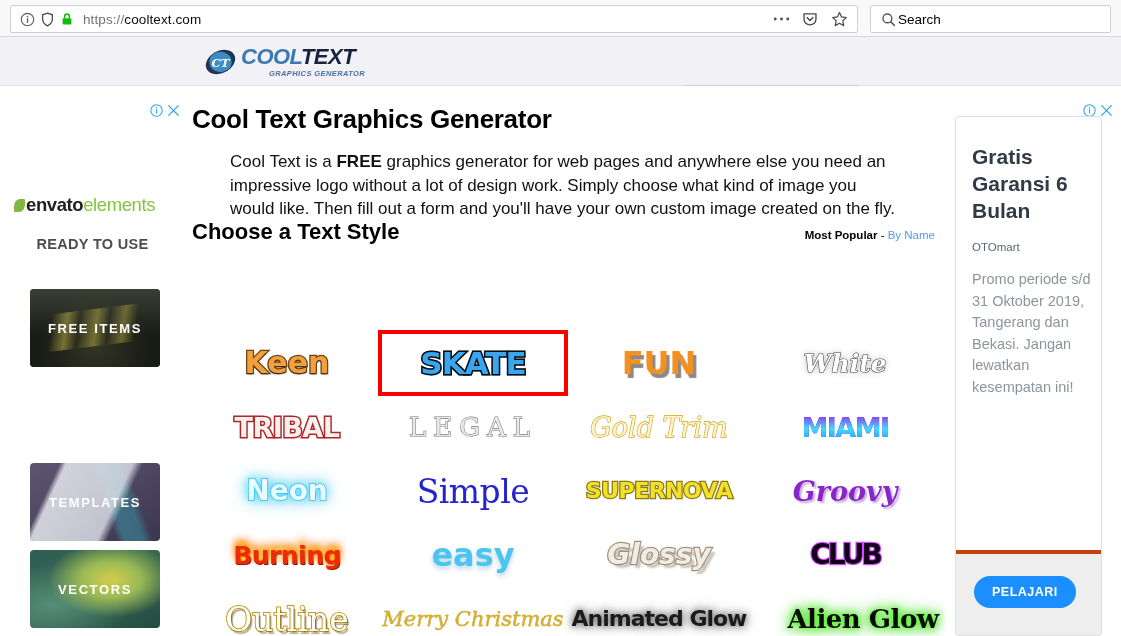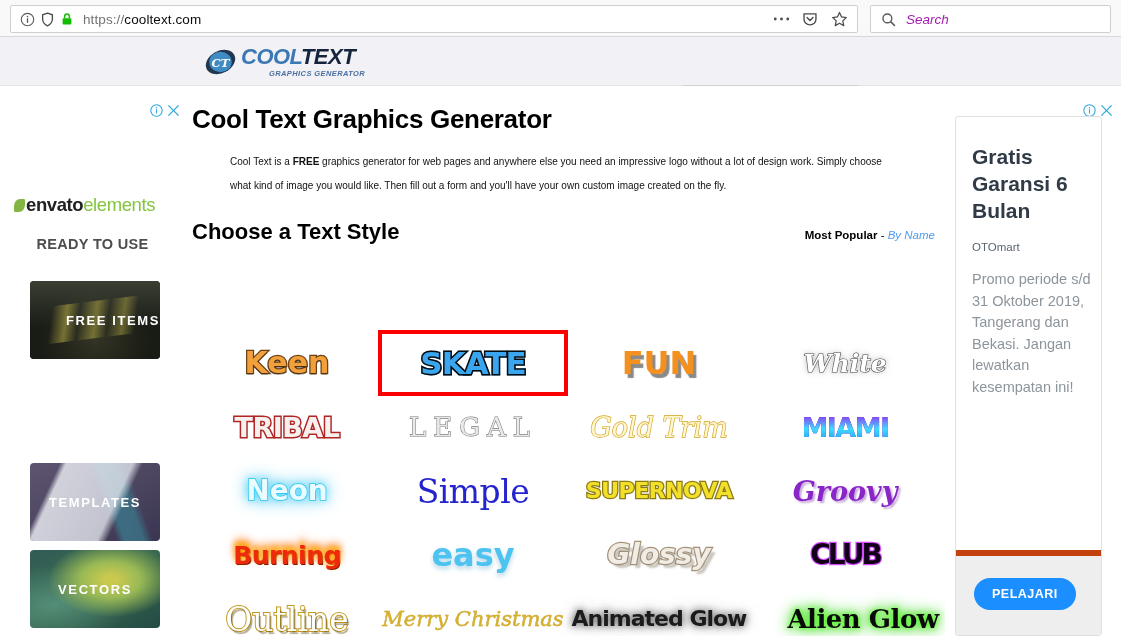--- a/index.html
+++ b/index.html
@@ -26,21 +26,21 @@
                 align-items:center; justify-content:center; }
   #url-text { font-size:13.5px; color:#0c0c0d; margin-left:6px;
               letter-spacing:.1px; white-space:nowrap; }
   #url-text .scheme { color:#737373; }
   #urlbar-right { margin-left:auto; display:flex; align-items:center; gap:9px; padding-right:2px;}
   #searchbar {
     position:absolute; left:870px; top:5px; width:241px; height:28px;
     background:#ffffff; border:1px solid #cfcfd4; border-radius:2px;
     display:flex; align-items:center; padding:0 7px;
   }
-  #searchbar .sp { font-size:13.5px; color:#a21caf; font-style:italic; margin-left:8px; }
+  #searchbar .sp { font-size:13.5px; color:#000000; }
 
   
   #site-header {
     position:absolute; left:0; top:37px; width:1121px; height:49px;
     background:#f2f2f6;
     border-bottom:1px solid #e3e3ea;
   }
   #logo { position:absolute; left:204px; top:9px; height:32px; display:flex; align-items:center; }
   #logo-text { position:relative; margin-left:4px; }
   .logo-main { font-size:22px; font-weight:bold; font-style:italic; letter-spacing:-.5px; line-height:1; }
@@ -75,21 +75,21 @@
   .env-b { color:#86c440; letter-spacing:-.4px; }
   #envato-tag { position:absolute; left:0; top:148px; width:185px; text-align:center;
                 font-size:14.5px; font-weight:bold; color:#4d4d4d; letter-spacing:.3px; line-height:21px; }
   .ad-card {
     position:absolute; left:30px; width:130px; height:78px; border-radius:4px;
     overflow:hidden; display:flex; align-items:center; justify-content:center;
     cursor:pointer;
   }
   .ad-card span { color:#ffffff; font-size:13px; font-weight:bold; letter-spacing:1.6px;
                   text-align:center; z-index:2; position:relative; }
-  #adc0 { top:195px; background:linear-gradient(150deg,#2b2d24 0%,#1a1c18 45%,#0d0f0c 100%);justify-content:flex-end; }
+  #adc0 { top:203px; background:linear-gradient(150deg,#2b2d24 0%,#1a1c18 45%,#0d0f0c 100%); }
   #adc0:before { content:""; position:absolute; inset:0;
      background:radial-gradient(ellipse at 50% 75%,rgba(140,140,90,.22),transparent 62%),
                 linear-gradient(180deg,#3a3f33 0%,#191b15 60%); }
   #adc0 .script { position:absolute; left:12%; top:26%; width:76%; height:48%;
      background:linear-gradient(105deg,transparent 8%,rgba(185,175,70,.55) 22%,transparent 34%,
         rgba(185,175,70,.5) 50%,transparent 62%,rgba(185,175,70,.45) 76%,transparent 88%);
      transform:rotate(-7deg); z-index:1; }
   #adc1 { top:290px; background:linear-gradient(160deg,#121a2c 0%,#1b2b47 40%,#0a1020 100%); }
   #adc1:before { content:""; position:absolute; inset:0;
      background:radial-gradient(circle at 52% 45%,rgba(110,140,200,.45),transparent 48%),
@@ -112,36 +112,36 @@
   #right-ad-card {
     position:absolute; left:10px; top:30px; width:147px; height:520px;
     background:#ffffff; border:1px solid #e0e0e0; border-radius:3px; overflow:hidden;
   }
   #rad-title { position:absolute; left:16px; top:26px; width:118px;
      font-size:21px; font-weight:bold; color:#303b47; line-height:27px; }
   #rad-brand { position:absolute; left:16px; top:124px; font-size:11.5px; color:#5b6570; }
   #rad-body  { position:absolute; left:16px; top:152px; width:122px;
      font-size:14.5px; color:#8d959c; line-height:21.5px; }
   #rad-footer { position:absolute; left:0; bottom:0; width:100%; height:85px;
-     background:#eeeeee; border-top:6px solid #c2410c; }
+     background:#eeeeee; border-top:4px solid #c2410c; }
   #rad-cta { position:absolute; left:18px; top:22px; padding:9px 18px;
      background:#1b8fff; color:#ffffff; font-size:12.5px; font-weight:bold;
      letter-spacing:.5px; border-radius:18px; cursor:pointer; border:none; }
 
   
   #main { position:absolute; left:185px; top:86px; width:760px; height:550px; background:#ffffff; }
   #page-title { position:absolute; left:7px; top:18px; font-size:26px; font-weight:bold;
      color:#000000; letter-spacing:-.3px; }
   #intro { position:absolute; left:45px; top:64px; width:672px;
-     font-size:10px; line-height:23.5px; color:#111111; }
+     font-size:17px; line-height:23.5px; color:#111111; }
   #intro b { font-weight:bold; }
   #section-title { position:absolute; left:7px; top:133px; font-size:22px; color:#000000; }
   #sort { position:absolute; right:10px; top:143px; font-size:11.5px; color:#000000; white-space:nowrap; }
   #sort b { font-weight:bold; }
-  #sort a { color:#4d9cf0; text-decoration:none; cursor:pointer;font-style:italic; }
+  #sort a { color:#4d9cf0; text-decoration:none; cursor:pointer; }
 
   
   #style-grid { position:absolute; left:0; top:160px; width:760px; }
   .style-cell {
     position:absolute; width:190px; height:66px;
     display:flex; align-items:center; justify-content:center; cursor:pointer;
   }
   .style-cell.selected { border:4px solid #fb0000; background:#ffffff; }
   .style-art { font-size:29px; line-height:1; white-space:nowrap; user-select:none; }
 

